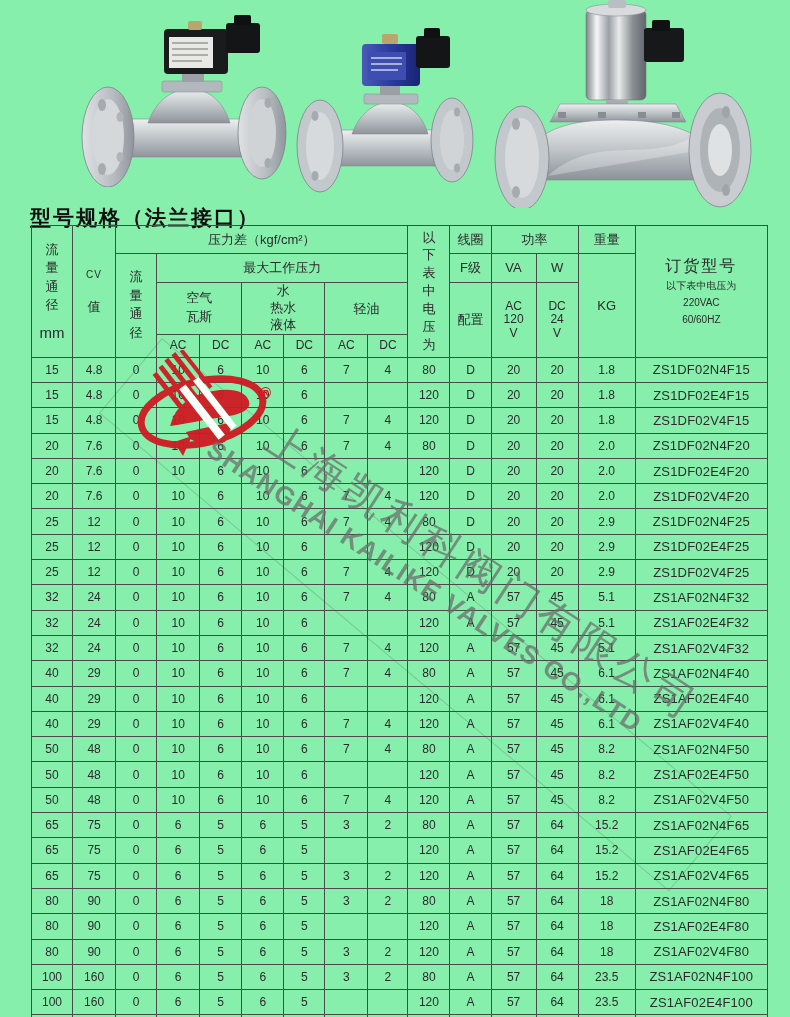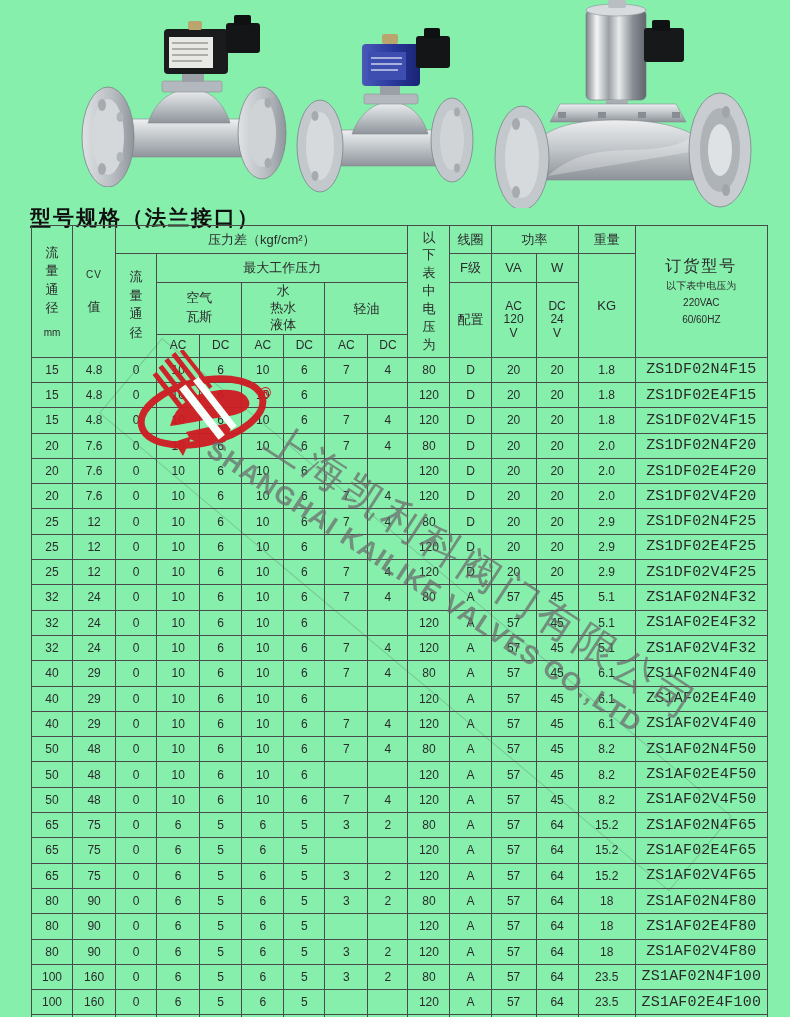--- a/index.html
+++ b/index.html
@@ -20,25 +20,25 @@
   #tablewrap{position:absolute;left:31px;top:225px;}
   table{border-collapse:collapse;table-layout:fixed;width:737px;background:transparent;}
   th,td{border:1px solid #4a4a4a;text-align:center;vertical-align:middle;padding:0;
         font-weight:normal;color:#2b2b2b;overflow:hidden;}
   thead th{font-size:13px;line-height:1.2;}
   tr.h1 th{height:27px;}
   tr.h2 th{height:28px;}
   tr.h3 th{height:50px;}
   tr.h4 th{height:22px;font-size:12px;}
   tbody td{font-size:12px;height:24.3px;}
-  tbody td.model{font-size:15px;letter-spacing:0.2px;font-family:Liberation Mono, monospace;}
+  tbody td.model{font-size:13px;letter-spacing:0.2px;}
 
   .vt{display:inline-block;width:15px;word-break:break-all;line-height:1.42;font-size:13px;text-align:center;}
   .vt6{line-height:1.38;}
-  .unit{display:block;font-size:10px;margin-top:9px;}
+  .unit{display:block;font-size:15px;margin-top:9px;}
   .cvtop{font-size:10px;letter-spacing:1px;}
   .cvbottom{margin-top:18px;font-size:13px;}
   .two-line div{line-height:1.45;font-family:Liberation Serif, serif;}
   .three-line div{line-height:1.3;}
   .volt div{line-height:1.12;font-size:12px;}
   .order div{line-height:1.2;font-size:10px;margin:5px 0;}
   .order div.first{font-size:16px;letter-spacing:2px;}
 
   
   .wm{position:absolute;pointer-events:none;}

